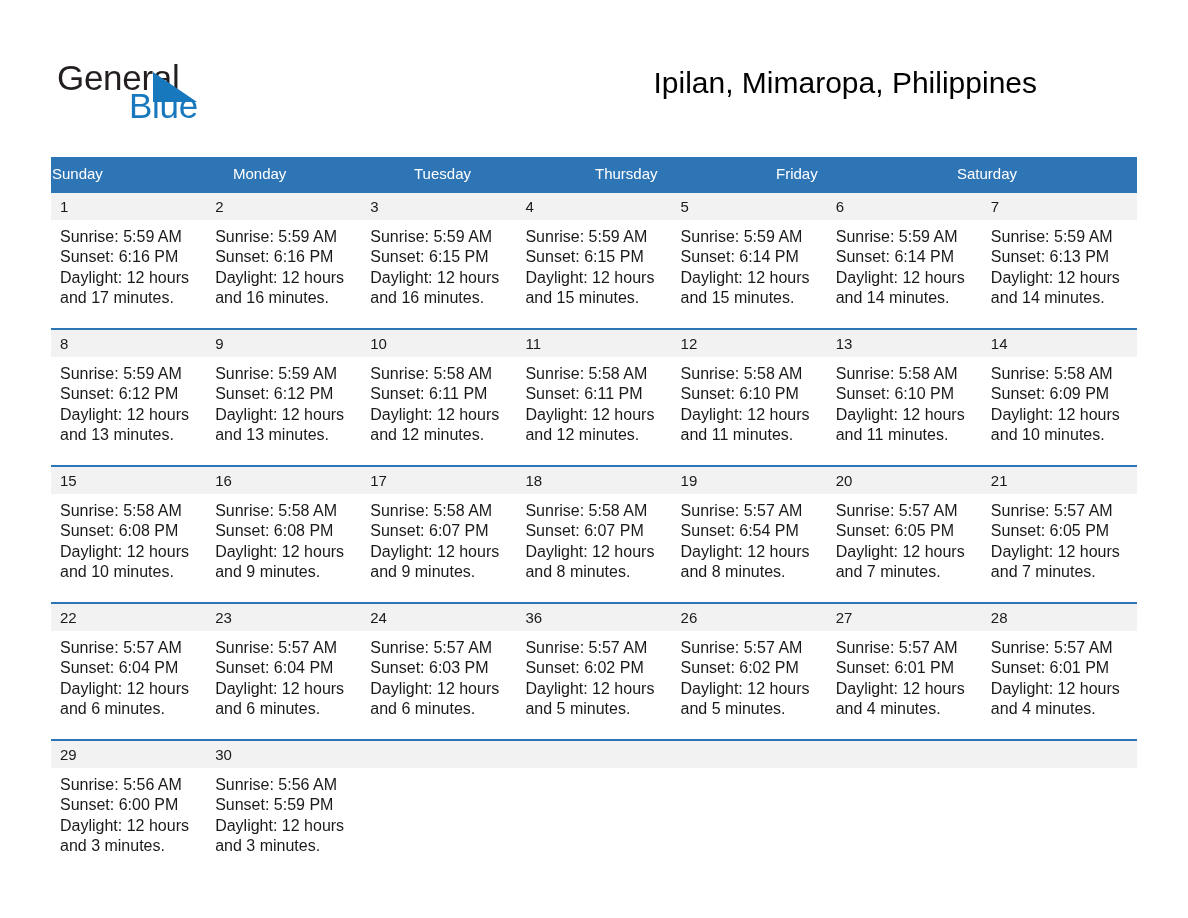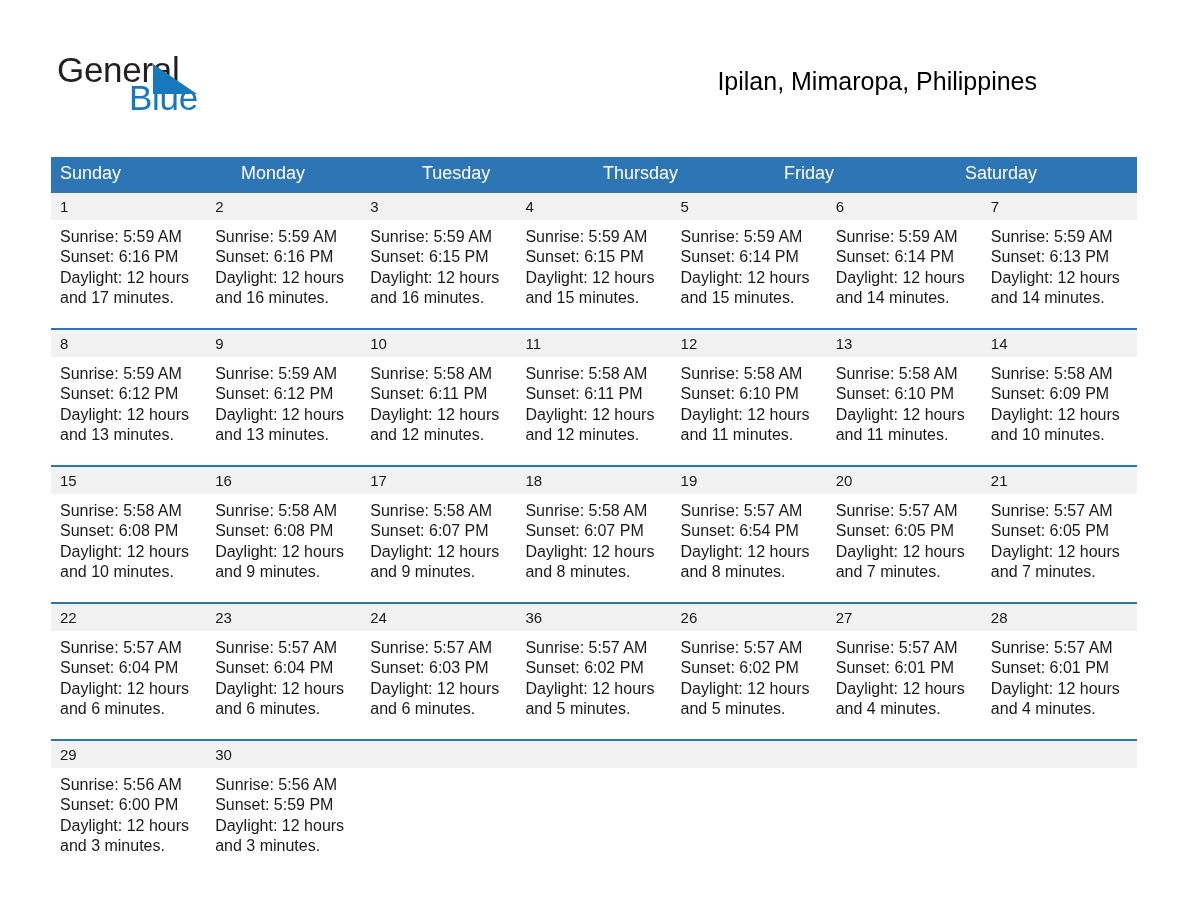--- a/index.html
+++ b/index.html
@@ -20,21 +20,21 @@
     position: relative;
     width: 1188px;
     height: 918px;
     box-sizing: border-box;
   }
 
   
   .header {
     position: absolute;
     left: 0;
-    top: 0;
+    top: 8px;
     width: 1094px;
     height: 155px;
   }
 
   .brand {
     position: absolute;
     left: 57px;
     top: 50px;
     width: 300px;
     height: 70px;
@@ -78,22 +78,22 @@
     text-align: right;
   }
   .month-title {
     font-size: 38px;
     line-height: 46px;
     font-weight: 400;
     color: #000000;
     white-space: nowrap;
   }
   .location-title {
-    margin-top: 18px;
-    font-size: 25px;
+    margin-top: 12px;
+    font-size: 30px;
     line-height: 30px;
     font-weight: 400;
     color: #000000;
     white-space: nowrap;
   }
 
   
   .calendar {
     position: absolute;
     left: 51px;
@@ -102,23 +102,23 @@
   }
 
   .weekday-row {
     display: flex;
     background: #2e75b6;
     height: 34px;
   }
   .weekday-cell {
     flex: 1 1 0;
     box-sizing: border-box;
-    padding: 7px 0 0 9px;
+    padding: 7px 0 0 1px;
     color: #ffffff;
-    font-size: 18px;
+    font-size: 15px;
     line-height: 19px;
     font-weight: 400;
     white-space: nowrap;
   }
 
   .week {
     position: relative;
     border-top: 2px solid #2e75b6;
   }
   .week:first-of-type {

